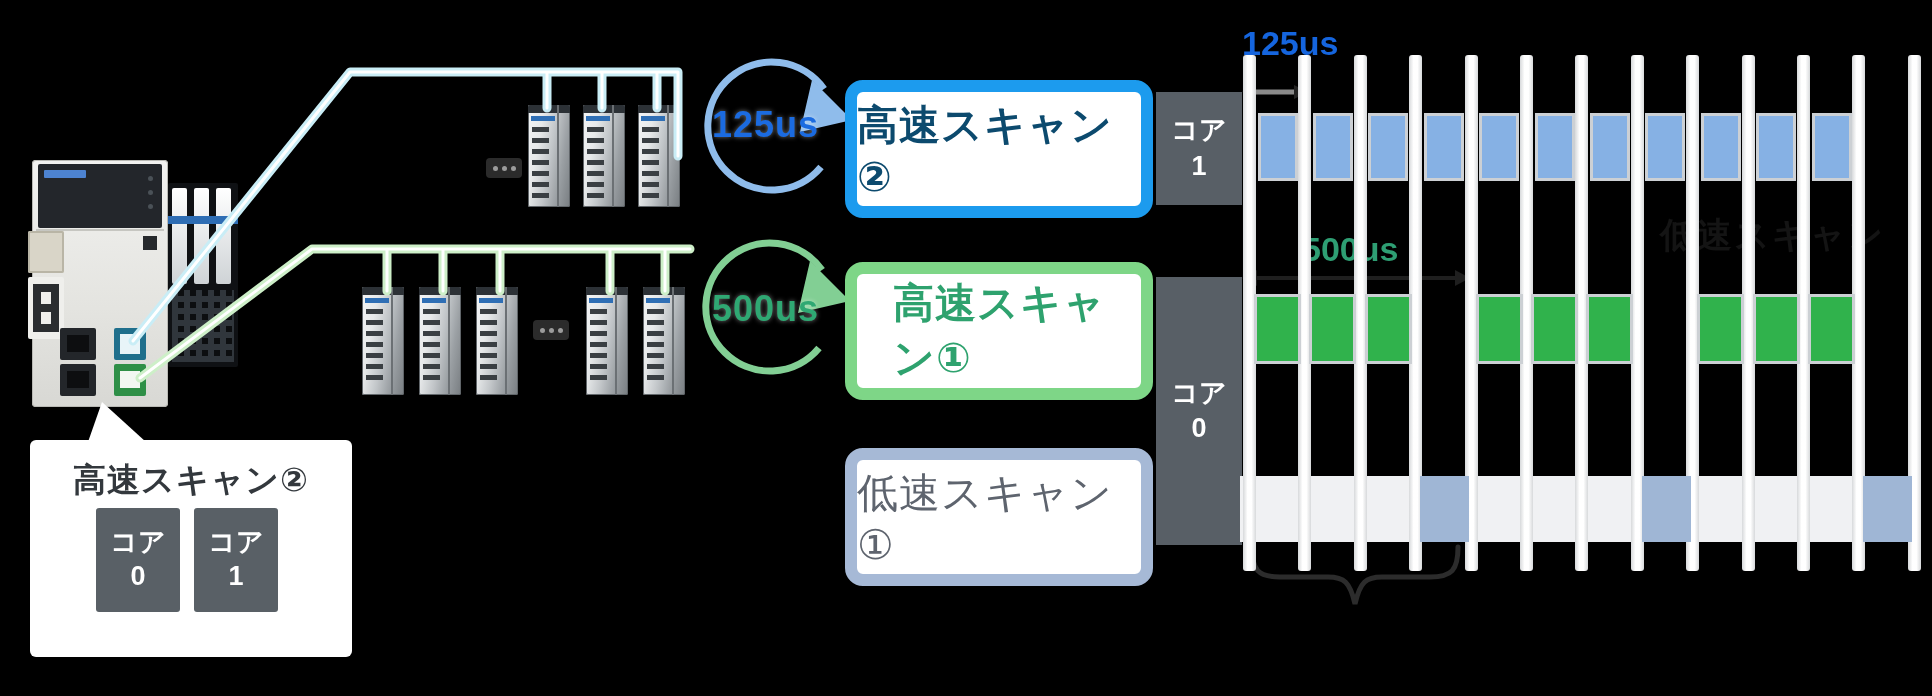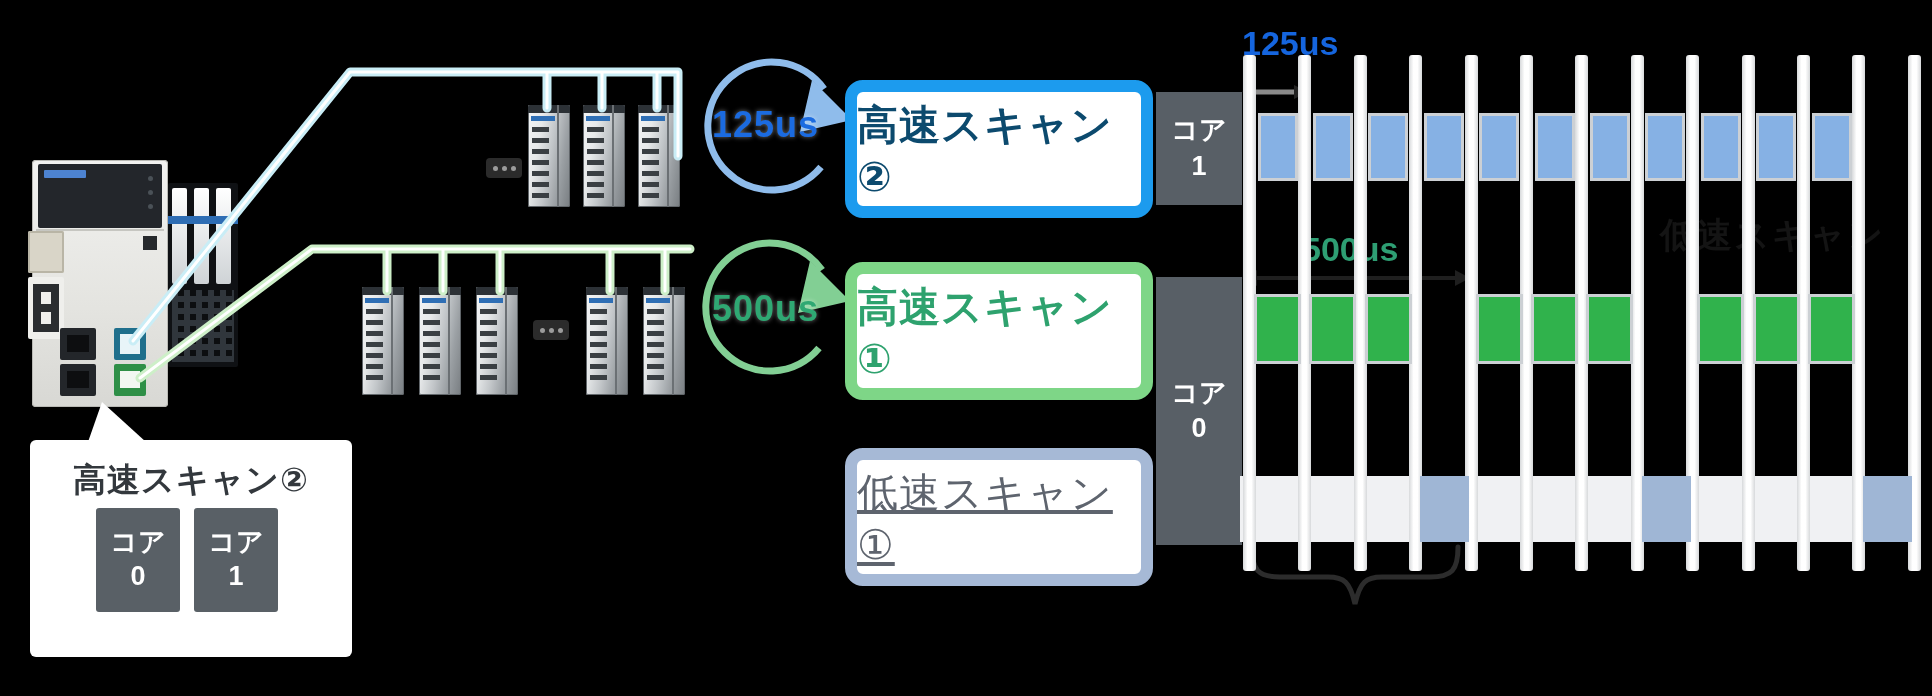--- a/index.html
+++ b/index.html
@@ -206,24 +206,24 @@
     <polygon points="812,80 852,120 800,132" fill="#8fbceb"></polygon>
     <path d="M 819,348 A 64 64 0 1 1 822,270" fill="none" stroke="#82cf94" stroke-width="7"></path>
     <polygon points="810,261 850,301 798,313" fill="#82cf94"></polygon>
   </svg>
   <div class="abs cycle-label" id="cycle-125" style="color: rgb(27, 107, 224);">125us</div>
   <div class="abs cycle-label" id="cycle-500" style="color: rgb(47, 168, 115);">500us</div>
 
   <div class="abs scan-box" id="scan-box-fast2" style="border-color: rgb(28, 155, 238); color: #0c4a6e;">
     <span>高速スキャン②</span>
   </div>
-  <div class="abs scan-box" id="scan-box-fast1" style="border-color: rgb(126, 214, 135); color: rgb(46, 162, 110);">
+  <div class="abs scan-box" id="scan-box-fast1" style="border-color: rgb(126, 214, 135); color: rgb(46, 162, 110); padding-left: 36px;">
     <span>高速スキャン①</span>
   </div>
-  <div class="abs scan-box" id="scan-box-slow1" style="border-color: rgb(166, 185, 214); color: rgb(94, 100, 110); text-decoration: underline;">
+  <div class="abs scan-box" id="scan-box-slow1" style="border-color: rgb(166, 185, 214); color: rgb(94, 100, 110);">
     <span>低速スキャン①</span>
   </div>
 
   <div class="abs core-tab" id="core-tab-1">
     <span>コア</span>
     <span>1</span>
   </div>
   <div class="abs core-tab" id="core-tab-0">
     <span>コア</span>
     <span>0</span>

